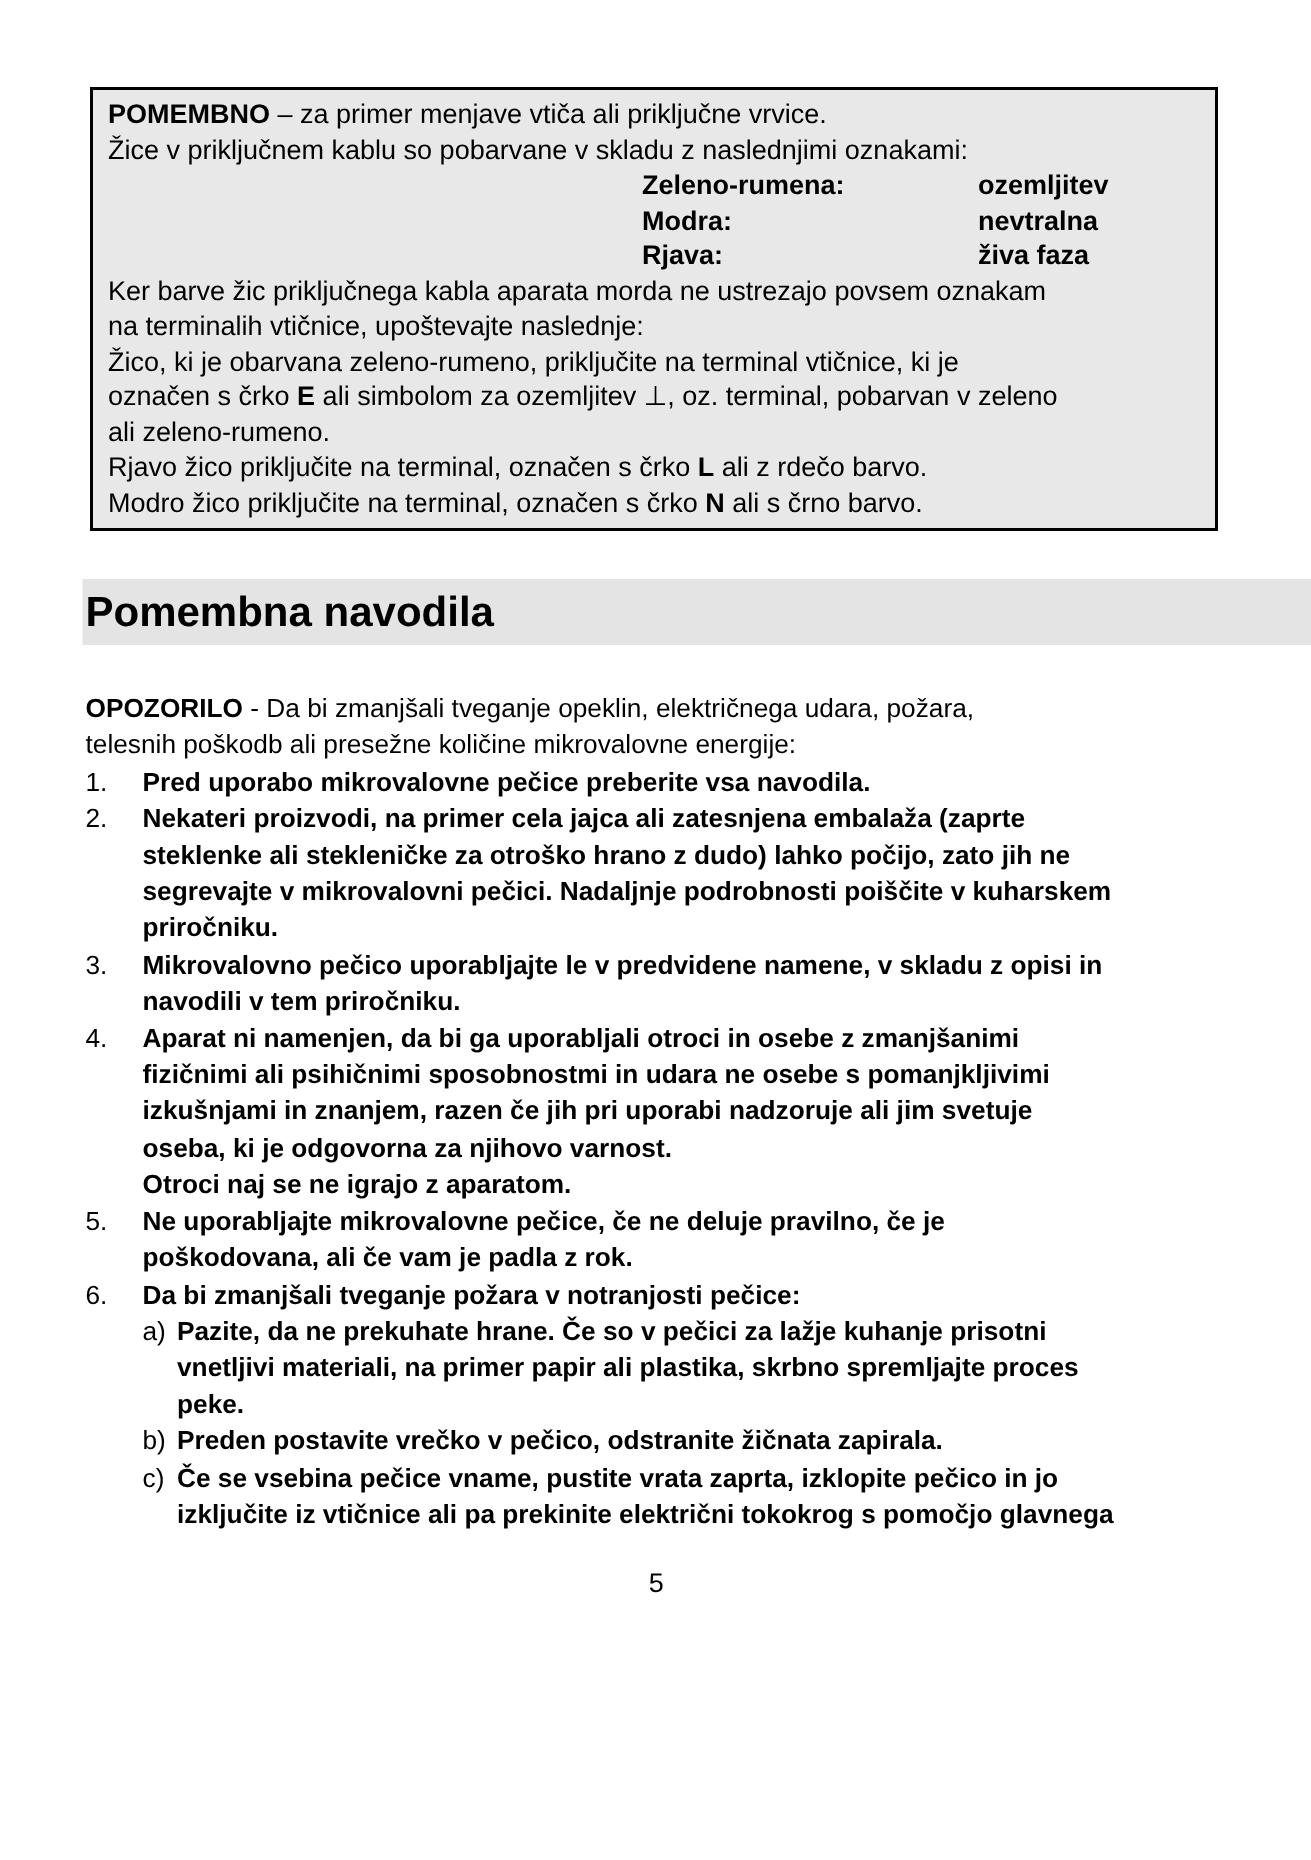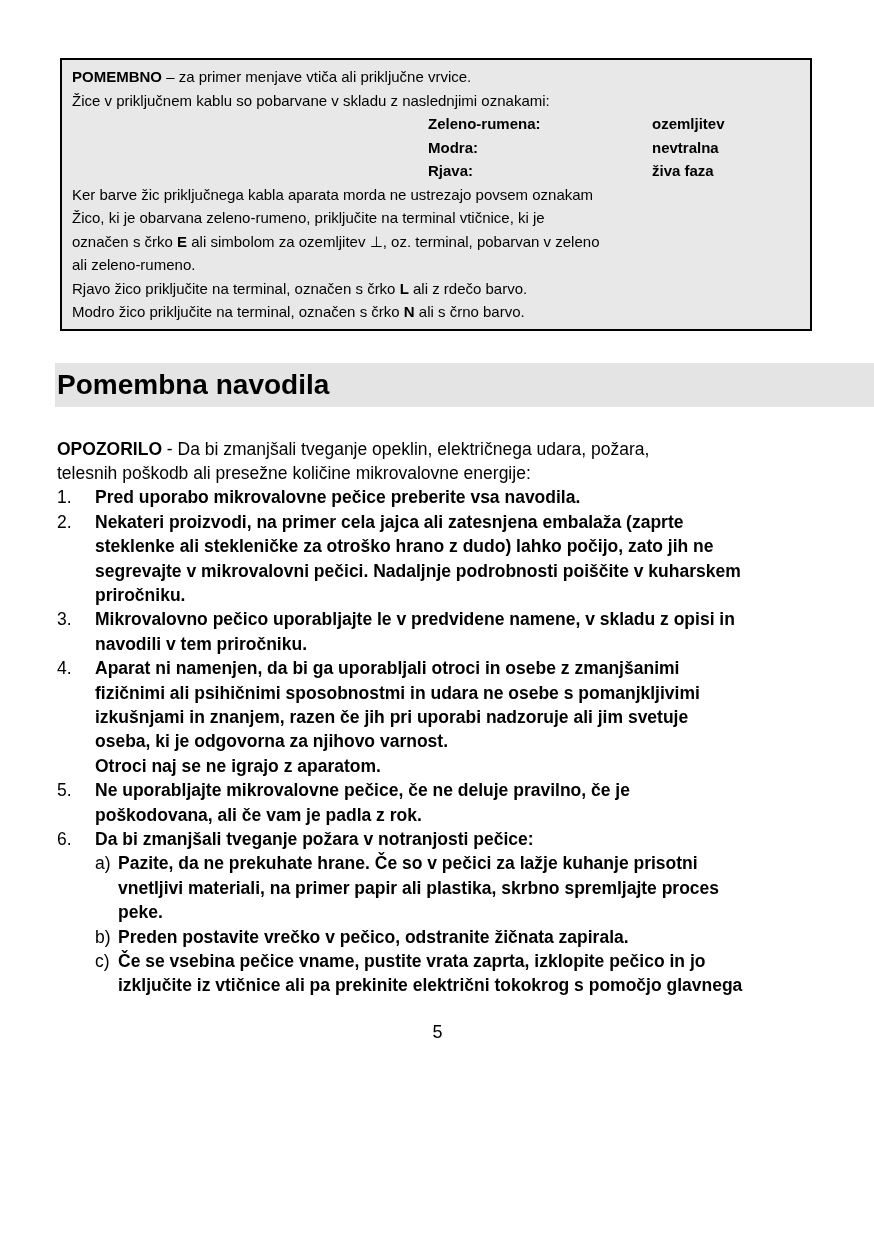--- a/index.html
+++ b/index.html
@@ -14,21 +14,21 @@
   .content{position:absolute;left:55px;top:0;width:765px;}
 
   
   .warning-box{
     box-sizing:border-box;
     margin:58px 0 0 5px;
     width:752px;
     border:2px solid var(--border,#000);
     background:var(--box-bg,#e8e8e8);
     padding:5px 2px 5px 10px;
-    font-size:15px;
+    font-size:18px;
     line-height:23.5px;
   }
   .warning-box .ln{white-space:nowrap;}
   .wire-row{margin-left:356px;white-space:nowrap;font-weight:bold;}
   .wire-color{display:inline-block;width:224px;}
 
   
   .section-heading{
     box-sizing:border-box;
     width:824px;
@@ -75,20 +75,21 @@
         </div>
         <div class="wire-row">
           <span class="wire-color">Modra:</span><span class="wire-role">nevtralna</span>
         </div>
         <div class="wire-row">
           <span class="wire-color">Rjava:</span><span class="wire-role">živa faza</span>
         </div>
       </div>
       <div>
           <div class="ln"><span>Ker barve žic priključnega kabla aparata morda ne ustrezajo povsem oznakam</span></div>
+          <div class="ln"><span>na terminalih vtičnice, upoštevajte naslednje:</span></div>
           <div class="ln"><span>Žico, ki je obarvana zeleno-rumeno, priključite na terminal vtičnice, ki je</span></div>
           <div class="ln"><span>označen s črko </span><b>E</b><span> ali simbolom za ozemljitev ⊥, oz. terminal, pobarvan v zeleno</span></div>
           <div class="ln"><span>ali zeleno-rumeno.</span></div>
           <div class="ln"><span>Rjavo žico priključite na terminal, označen s črko </span><b>L</b><span> ali z rdečo barvo.</span></div>
           <div class="ln"><span>Modro žico priključite na terminal, označen s črko </span><b>N</b><span> ali s črno barvo.</span></div>
         </div>
     </div>
 
     <div class="section-heading first">
       <span>Pomembna navodila</span>

